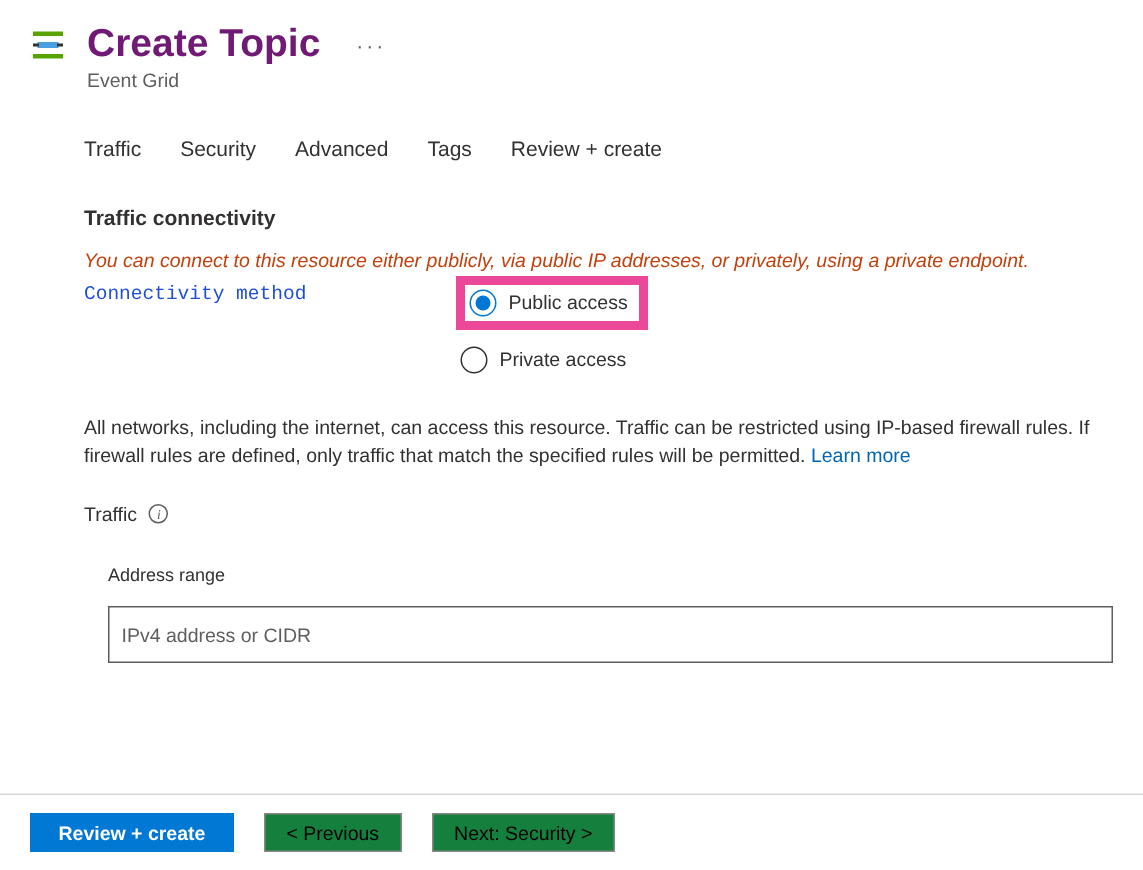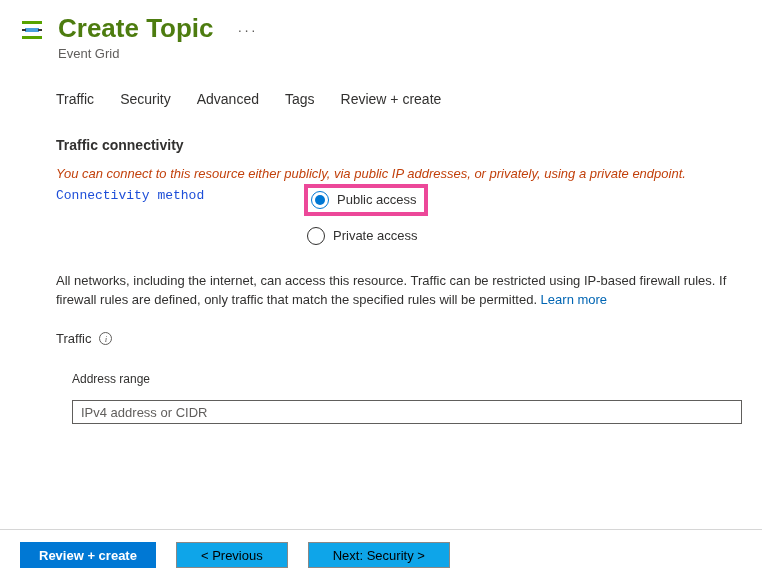--- a/index.html
+++ b/index.html
@@ -20,21 +20,21 @@
     }
     .service-icon {
       width: 24px;
       height: 24px;
       margin-top: 4px;
     }
     .title-block { display: flex; flex-direction: column; }
     .page-title {
       font-size: 26px;
       font-weight: 600;
-      color: #4d7c0f;
+      color: #701a75;
       line-height: 1.15;
     }
     .page-subtitle {
       font-size: 13px;
       color: #605e5c;
       margin-top: 2px;
     }
     .ellipsis {
       margin-left: 10px;
       font-size: 14px;
@@ -83,21 +83,21 @@
       padding-top: 4px;
       font-family: Liberation Mono, monospace;
     }
     .radio-group { display: flex; flex-direction: column; gap: 8px; }
     .radio-item {
       display: flex;
       align-items: center;
       gap: 8px;
       padding: 3px 8px 3px 3px;
     }
-    .radio-item.highlighted { border: 4px solid #ec4899; }
+    .radio-item.highlighted { border: 6px solid #ec4899; }
     .radio {
       width: 18px; height: 18px;
       border: 1px solid #323130;
       border-radius: 50%;
       display: flex;
       align-items: center;
       justify-content: center;
       flex-shrink: 0;
     }
     .radio.selected { border-color: #0078d4; }
@@ -135,42 +135,42 @@
     }
     .input-section { padding-left: 16px; }
     .input-label {
       font-weight: 400;
       font-size: 12px;
       margin-bottom: 14px;
     }
     .text-input {
       width: 100%;
       max-width: 688px;
-      height: 24px;
+      height: 38px;
       border: 1px solid #605e5c;
       padding: 0 8px;
       font-size: 13px;
       font-family: inherit;
     }
     .text-input::placeholder { color: #605e5c; }
     .footer {
       position: absolute;
       bottom: 0; left: 0; right: 0;
       border-top: 1px solid #d6d6d6;
       padding: 12px 20px;
       display: flex;
       gap: 20px;
     }
     .btn {
       height: 26px;
-      padding: 0 24px;
+      padding: 0 14px;
       font-size: 13px;
       font-family: inherit;
       border: 1px solid #8a8886;
-      background: #0ea5e9;
+      background: #15803d;
       cursor: pointer;
       display: flex;
       align-items: center;
     }
     .btn.primary {
       background: #0078d4;
       color: #fff;
       border-color: #0078d4;
       font-weight: 600;
       padding: 0 18px;

